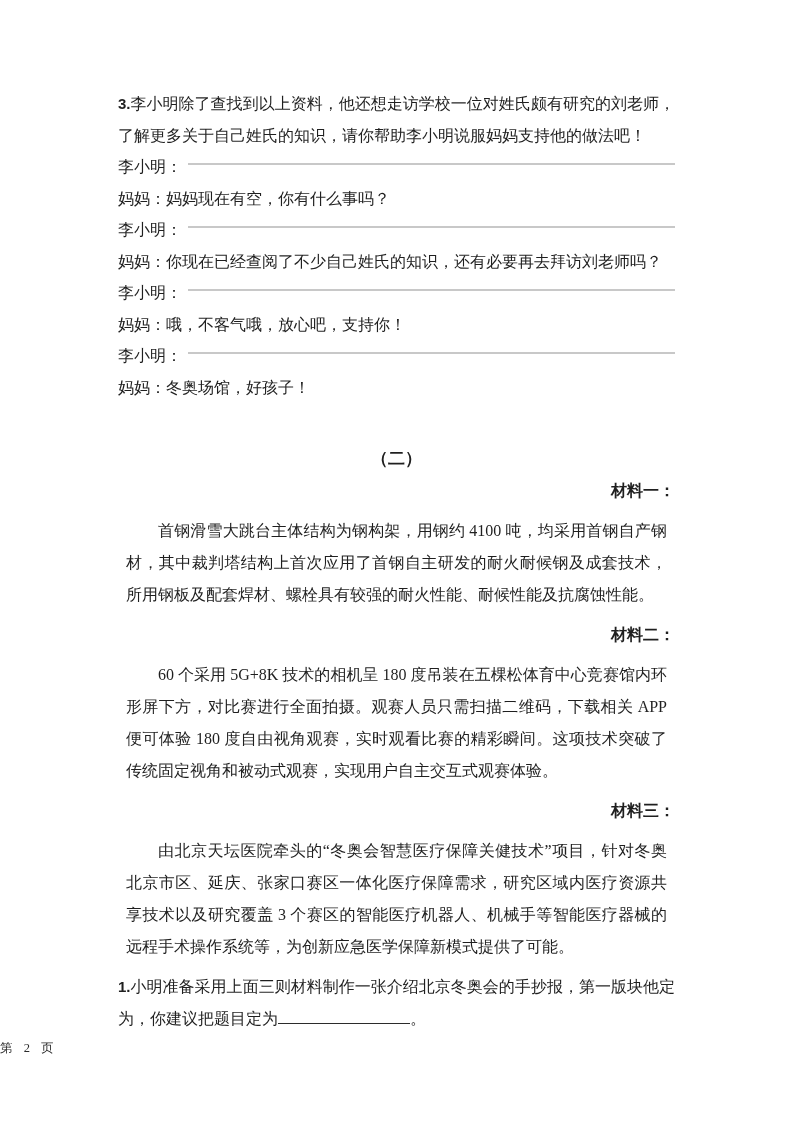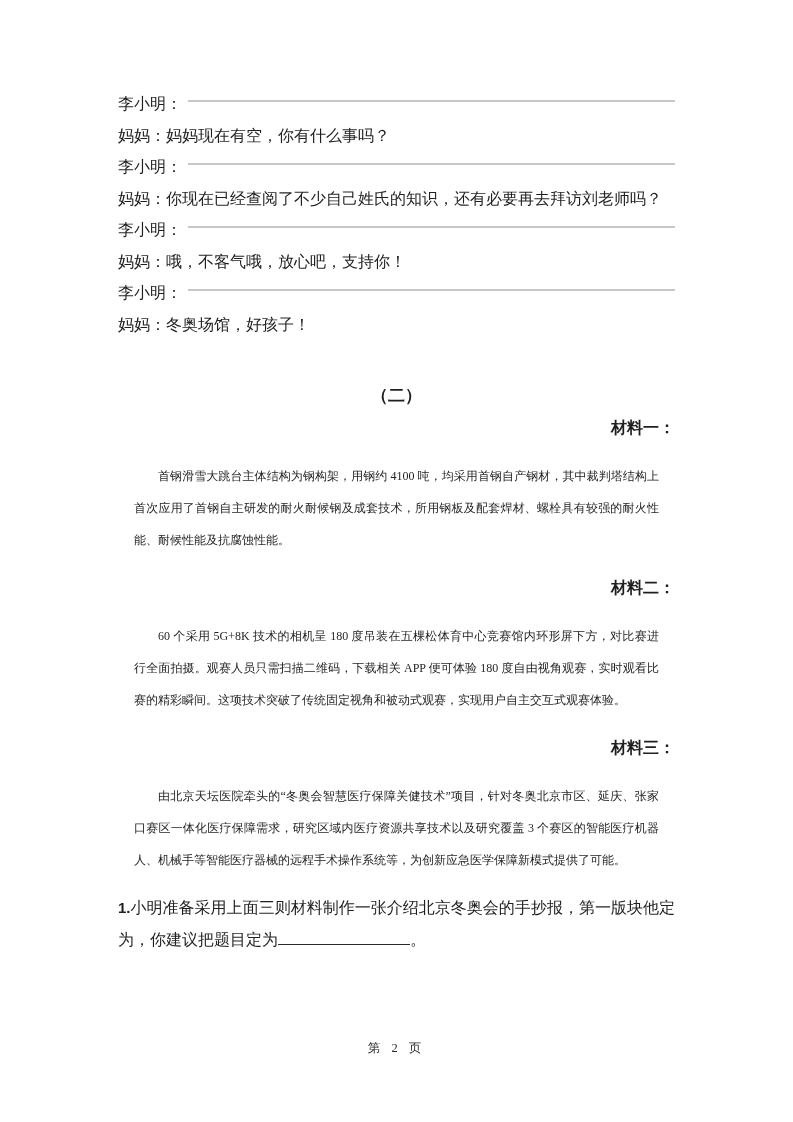--- a/index.html
+++ b/index.html
@@ -57,58 +57,59 @@
   }
   .material-label {
     font-weight: bold;
     font-family: "Liberation Sans", "DejaVu Sans", sans-serif;
     font-size: 16px;
     line-height: 32px;
     margin: 0;
     text-align: right;
   }
   .material-text {
-    font-size: 12px;
+    font-size: 16px;
     line-height: 32px;
     text-align: justify;
     text-justify: inter-ideograph;
     text-indent: 2em;
-    margin: 16px;
+    margin: 8px;
   }
   .question-para {
     font-size: 16px;
     line-height: 32px;
     text-align: justify;
     text-justify: inter-ideograph;
     margin: 0;
   }
   .inline-blank {
     display: inline-block;
     width: 132px;
     height: 14px;
     border-bottom: 1.5px solid #2b2b2b;
     vertical-align: baseline;
   }
   .footer {
     position: absolute;
     left: 0;
     right: 0;
     top: 1036px;
-    text-align: center;
+    text-align: left;
     font-size: 12.5px;
     line-height: 24px;
     letter-spacing: 4px;
     color: #2a2a2a;
   }
 </style>
 </head>
 <body>
 
 <div class="page">
 
+  <p class="para"><span class="q-num">3.</span><span>李小明除了查找到以上资料，他还想走访学校一位对姓氏颇有研究的刘老师，了解更多关于自己姓氏的知识，请你帮助李小明说服妈妈支持他的做法吧！</span></p>
 
   <div>
 
     <div class="dialogue-row">
       <span class="speaker">李小明：</span>
       <div class="blank-line"></div>
     </div>
 
     <div class="dialogue-row">
       <span class="speaker">妈妈：</span>

